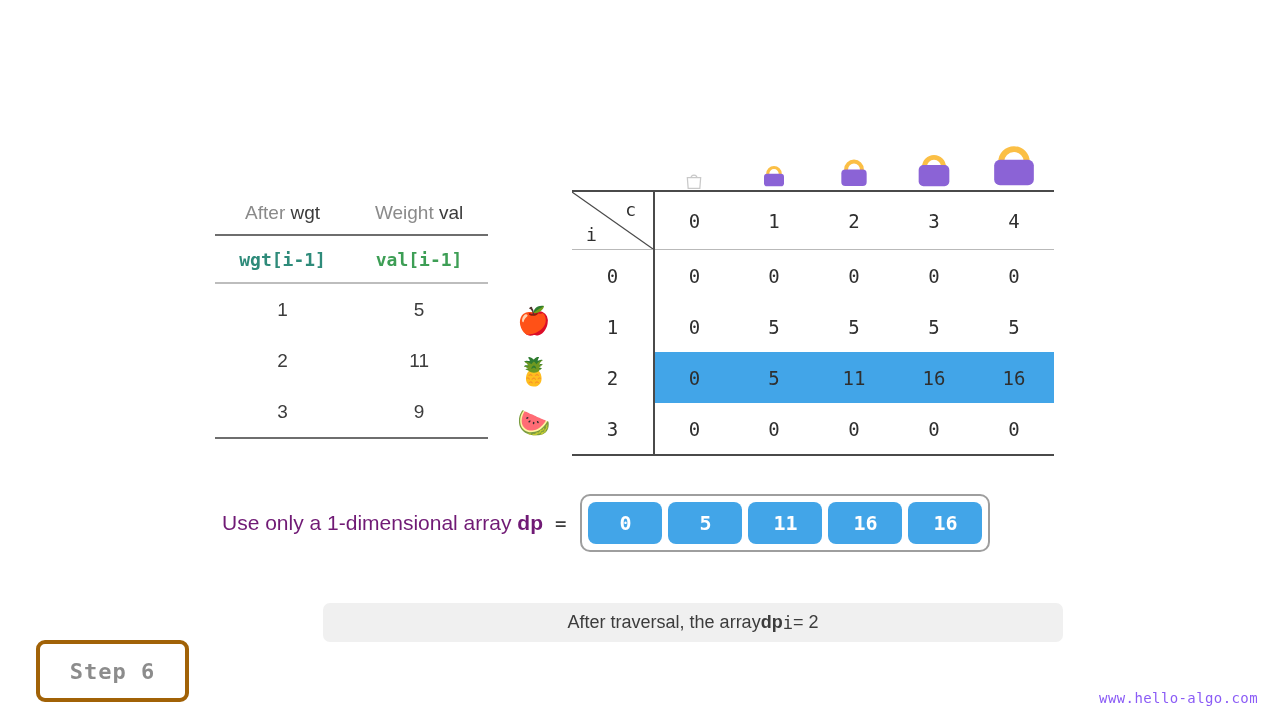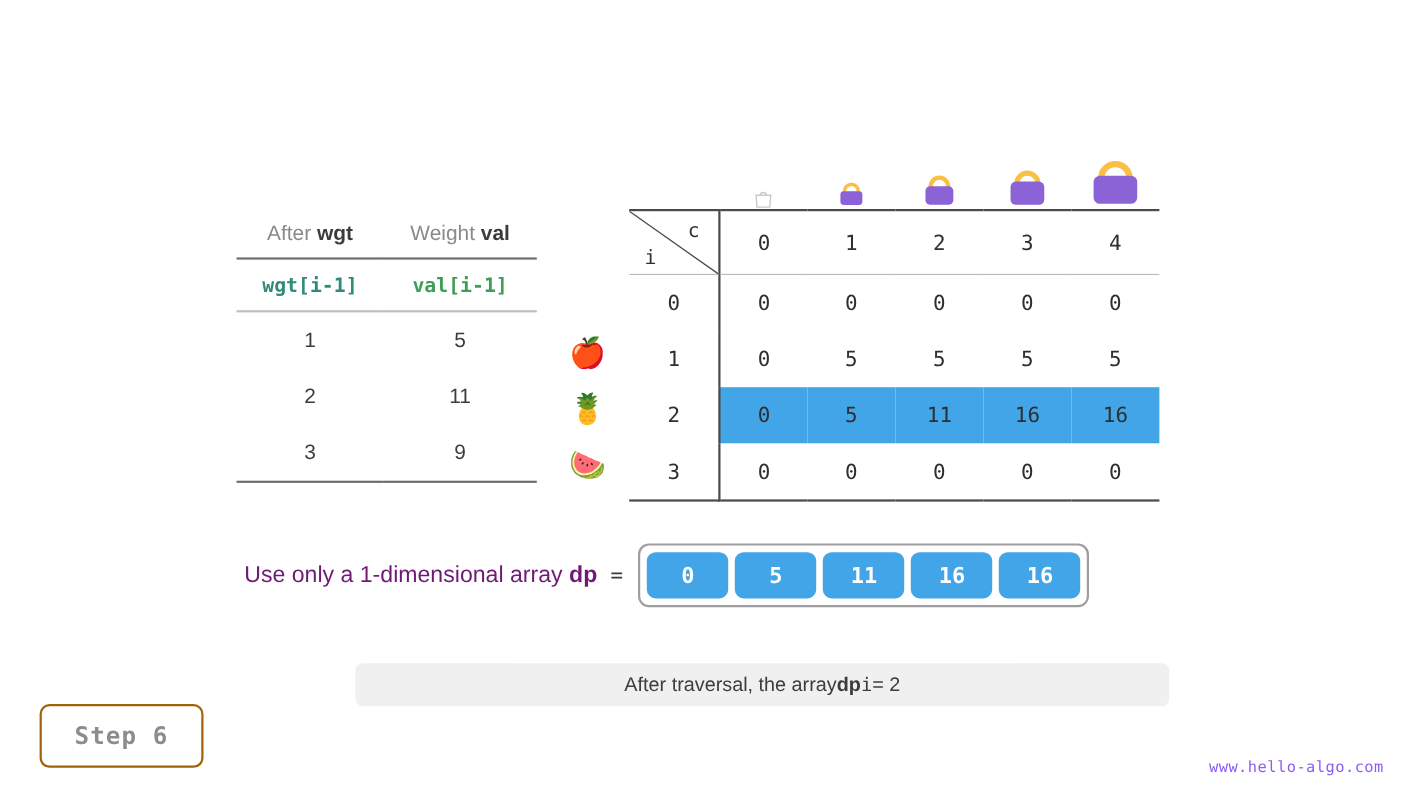--- a/index.html
+++ b/index.html
@@ -35,21 +35,21 @@
   }
   .it-head th {
     font-size: 19px;
     font-weight: 400;
     color: #8a8a8a;
     height: 42px;
     vertical-align: middle;
   }
   .it-head th b {
     color: #3c3c3c;
-    font-weight: 700;
+    font-weight: 400;
   }
   .it-sub td {
     font-family: "DejaVu Sans Mono", monospace;
     font-size: 18px;
     font-weight: 700;
     height: 46px;
     vertical-align: middle;
   }
   .it-sub .c-wgt { color: #2e8b7a; }
   .it-sub .c-val { color: #3d9e55; }
@@ -223,21 +223,21 @@
     font-size: 17px;
   }
 
   
   #step-badge {
     position: absolute;
     left: 36px;
     top: 640px;
     width: 145px;
     height: 54px;
-    border: 2px solid #a16207;
+    border: 4px solid #a16207;
     border-radius: 9px;
     display: flex;
     align-items: center;
     justify-content: center;
     font-family: "DejaVu Sans Mono", monospace;
     font-size: 22px;
     font-weight: 700;
     color: #8c8c8c;
     letter-spacing: 1px;
   }

